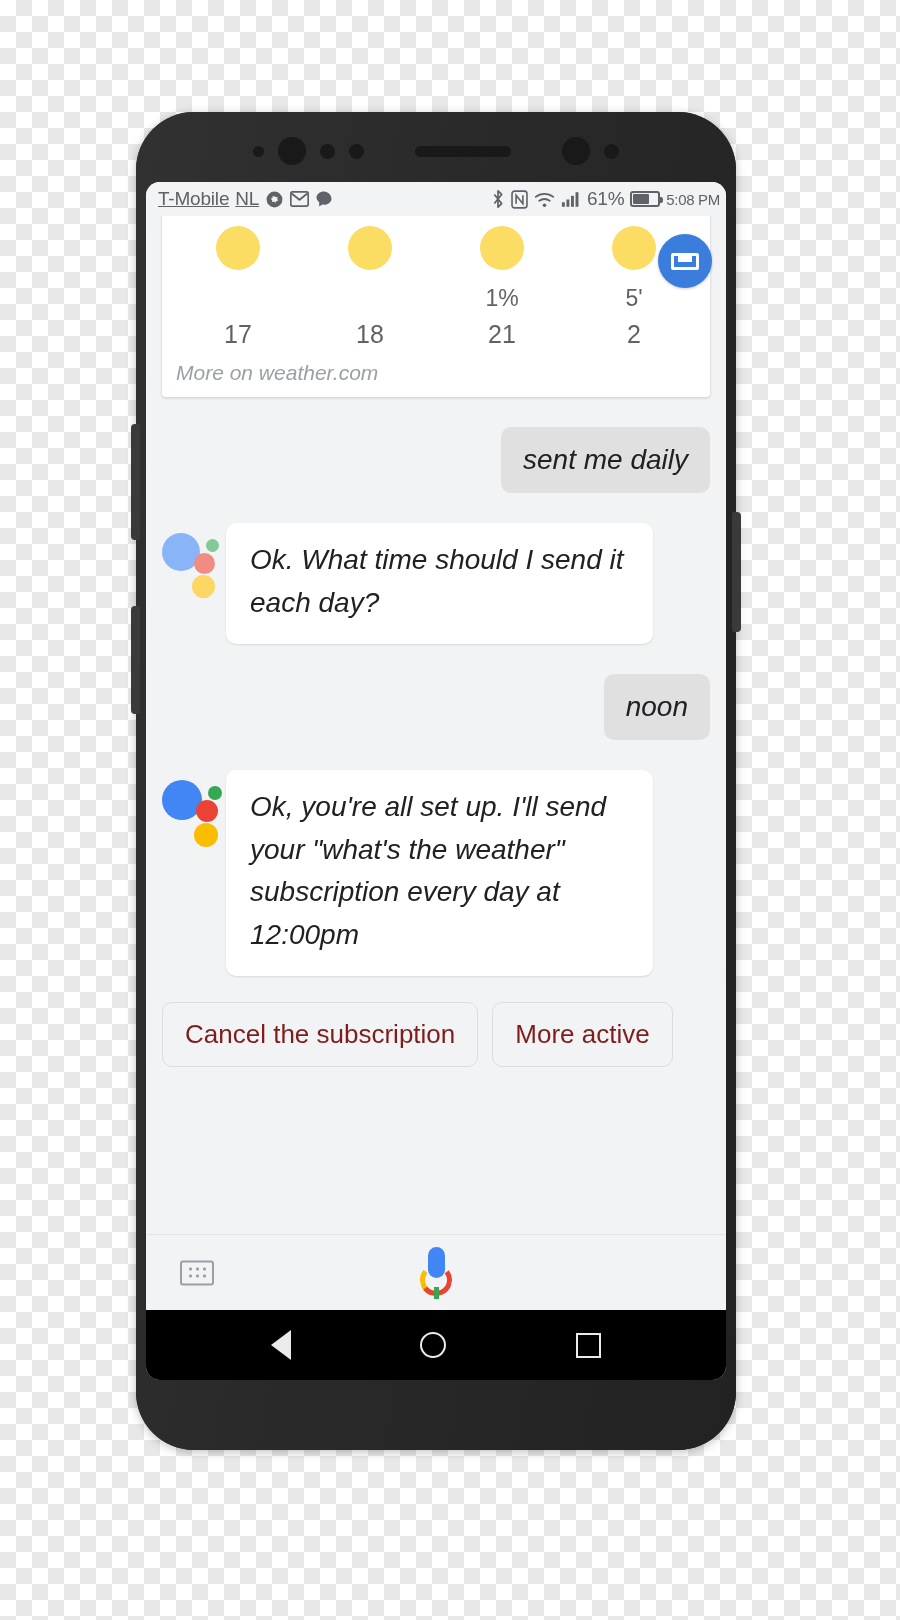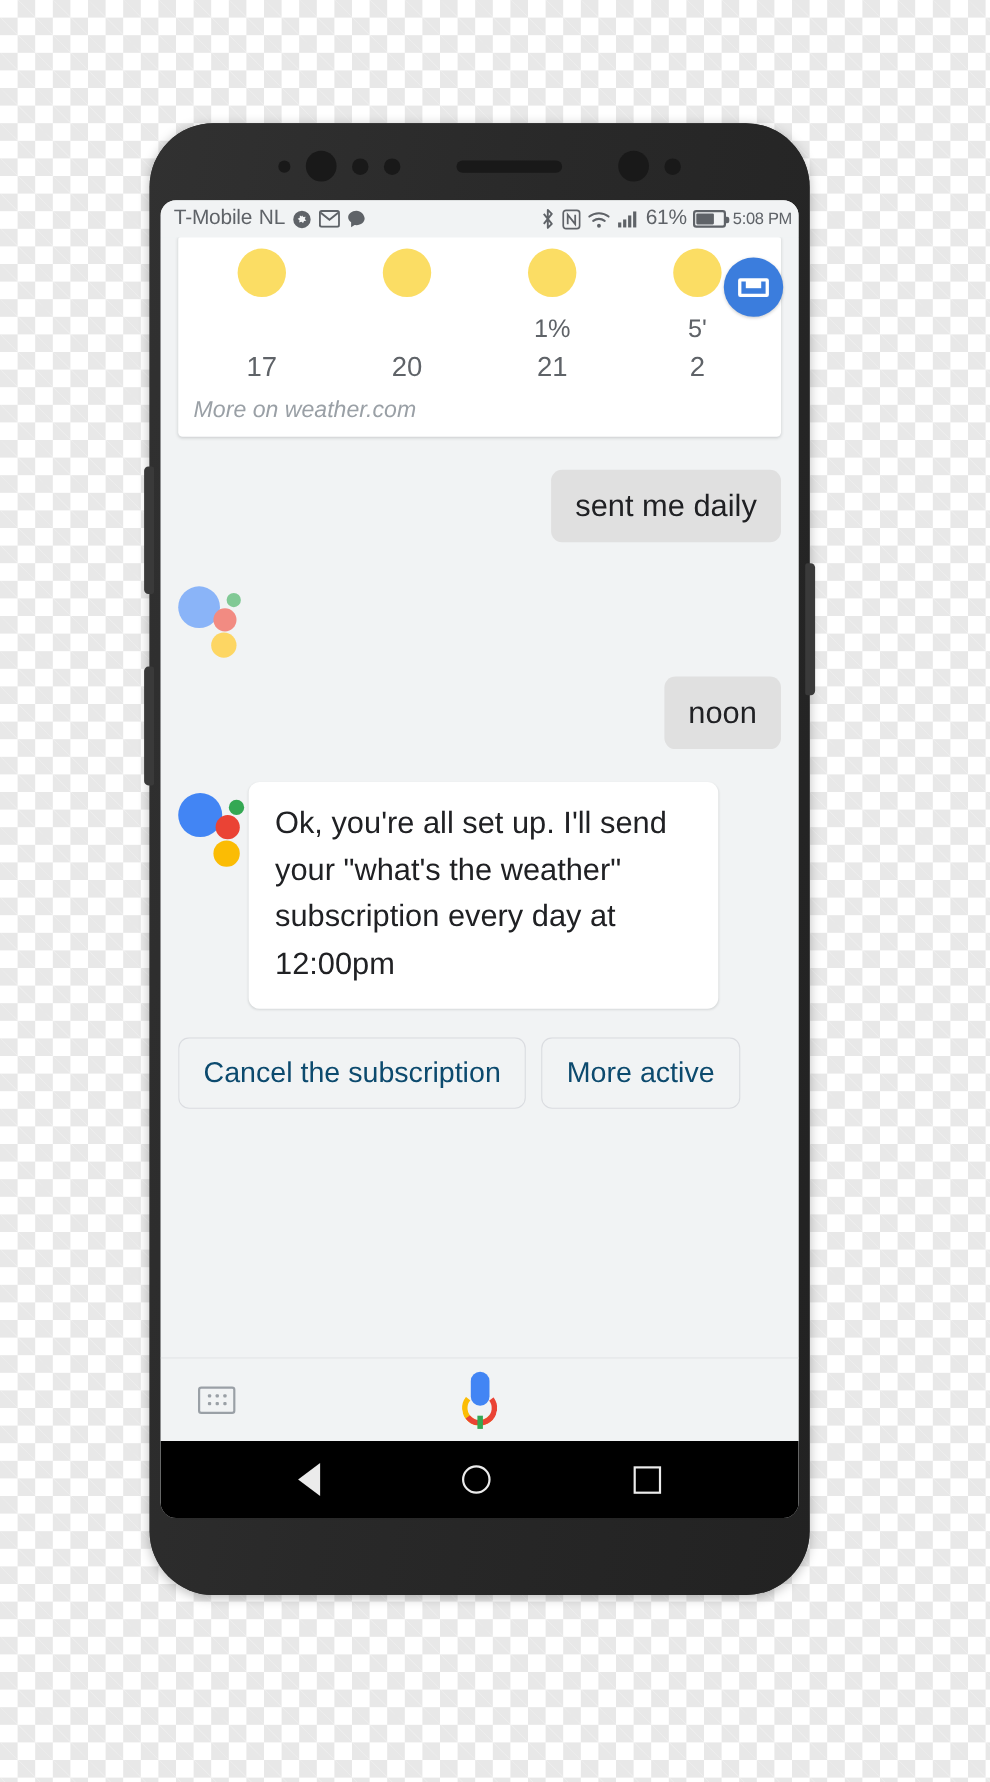--- a/index.html
+++ b/index.html
@@ -88,21 +88,21 @@
   .status-bar {
     height: 34px;
     flex: 0 0 34px;
     display: flex; align-items: center;
     padding: 0 6px 0 12px;
     color: #5f6368;
     font-size: 19px;
     background: #f1f3f4;
   }
   .sb-left { display: flex; align-items: center; gap: 6px; white-space: nowrap; }
-  .sb-carrier { letter-spacing: -0.2px; }
+  .sb-carrier { letter-spacing: -0.2px; text-decoration: underline; }
   .sb-right {
     margin-left: auto; display: flex; align-items: center; gap: 6px;
     white-space: nowrap;
   }
   .sb-icon { display: inline-flex; align-items: center; }
   .sb-pct { font-size: 19px; letter-spacing: -0.3px; text-align: center; }
   .sb-time { font-size: 15px; letter-spacing: -0.3px; }
   .battery {
     width: 30px; height: 16px; border: 2px solid #5f6368;
     border-radius: 3px; position: relative; display: inline-block;
@@ -177,21 +177,21 @@
     border-radius: 2px;
     position: relative;
     background: #3b7ddd;
   }
   .kb-badge-glyph::after {
     content: ""; position: absolute; left: 4px; right: 4px; top: -1px;
     height: 7px; background: #ffffff;
   }
 
   
-  .msg-row { display: flex; margin-top: 30px; }
+  .msg-row { display: flex; margin-top: 30px; font-style: italic; }
   .msg-row.user { justify-content: flex-end; }
   .msg-row.bot  { justify-content: flex-start; align-items: flex-start; }
 
   .bubble-user {
     background: #e0e0e0;
     border-radius: 10px;
     padding: 17px 22px;
     font-size: 28px;
     color: #202124;
     max-width: 74%;
@@ -236,21 +236,21 @@
     padding: 0 0 16px 0;
     margin-top: 26px;
     overflow: hidden;
   }
   .chip {
     background: #f1f3f4;
     border: 1px solid #dadce0;
     border-radius: 10px;
     padding: 16px 22px;
     font-size: 26px;
-    color: #0c4a6e;
+    color: #7f1d1d;
     white-space: nowrap;
     flex: 0 0 auto;
   }
 
   
   .input-bar {
     flex: 0 0 76px;
     border-top: 1px solid #e3e5e6;
     background: #f1f3f4;
     display: flex; align-items: center;
@@ -403,21 +403,21 @@
           <div class="wx-col">
             <div class="wx-sun"></div>
             <div class="wx-pop empty"></div>
             <div class="wx-hour">17</div>
           </div>
 
 
           <div class="wx-col">
             <div class="wx-sun"></div>
             <div class="wx-pop empty"></div>
-            <div class="wx-hour">20</div>
+            <div class="wx-hour">18</div>
           </div>
 
 
           <div class="wx-col">
             <div class="wx-sun"></div>
             <div class="wx-pop">1%</div>
             <div class="wx-hour">21</div>
           </div>
 
           <div class="wx-col">
@@ -437,20 +437,21 @@
         <div class="bubble-user">sent me daily</div>
       </div>
 
       <div class="msg-row bot">
         <div class="avatar pale">
           <span class="av-blue"></span>
           <span class="av-red"></span>
           <span class="av-green"></span>
           <span class="av-yellow"></span>
         </div>
+        <div class="bubble-bot">Ok. What time should I send it each day?</div>
       </div>
 
       <div class="msg-row user">
         <div class="bubble-user">noon</div>
       </div>
 
       <div class="msg-row bot">
         <div class="avatar vivid">
           <span class="av-blue"></span>
           <span class="av-red"></span>

